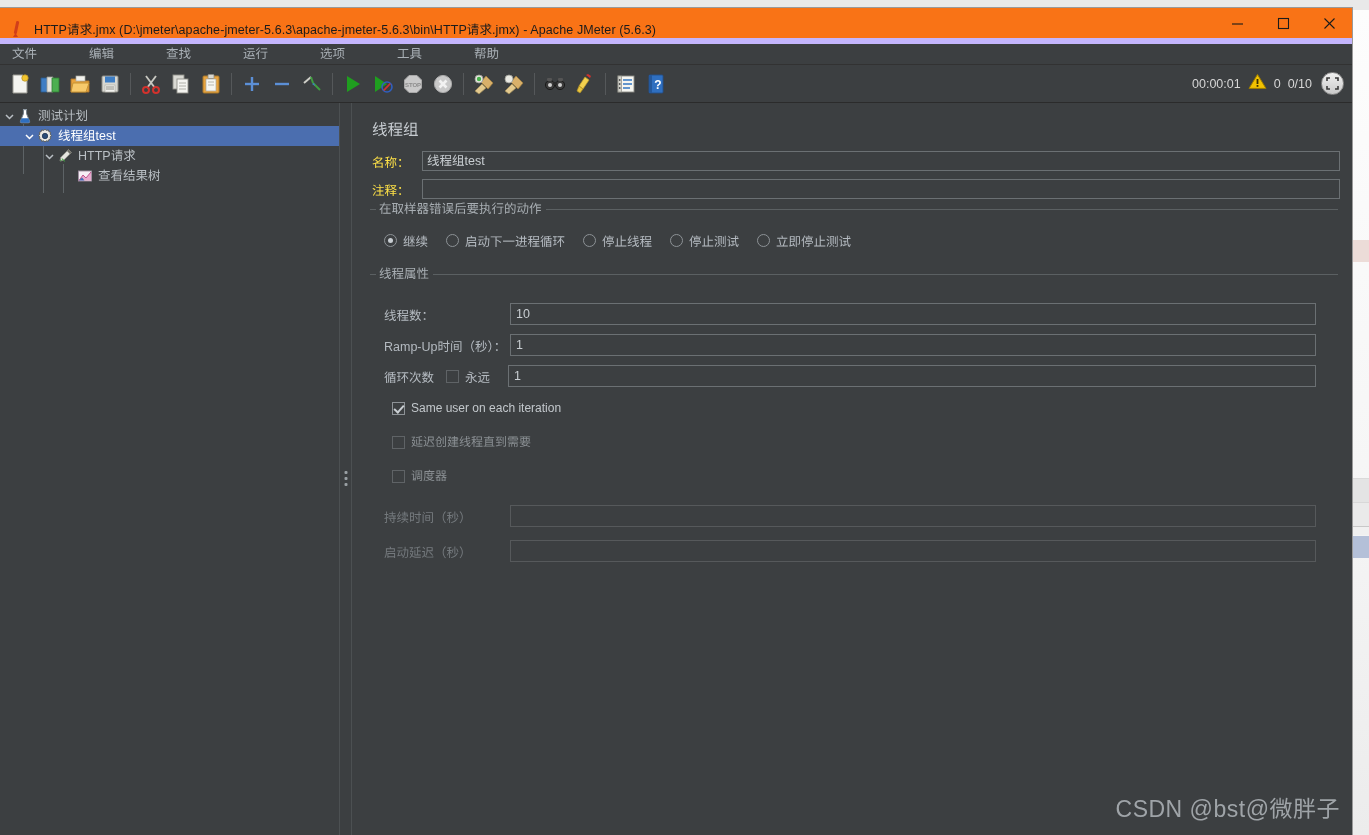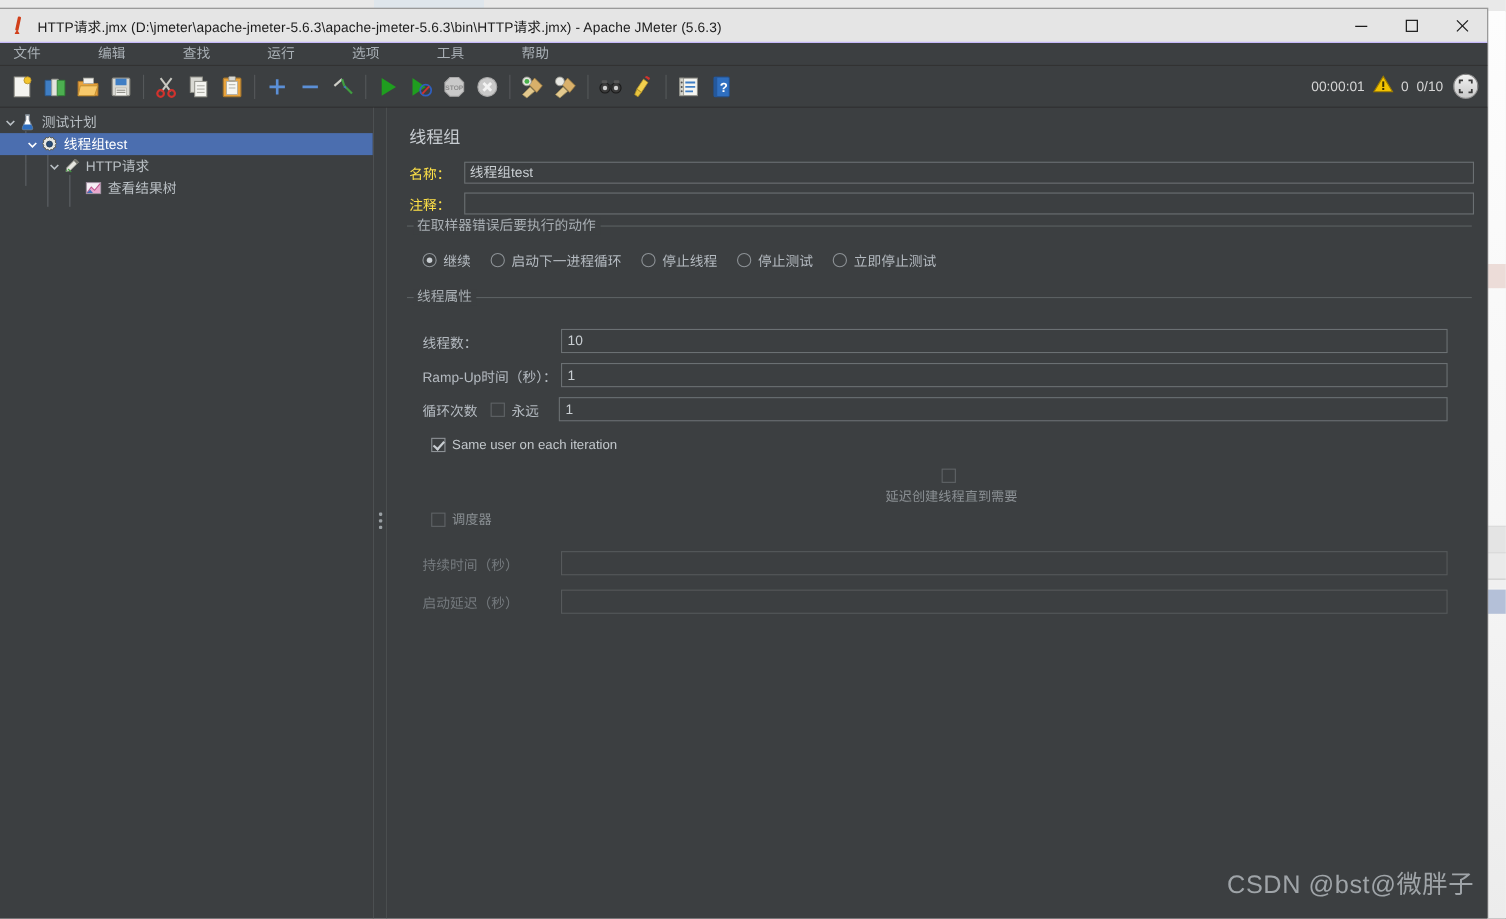--- a/index.html
+++ b/index.html
@@ -77,24 +77,24 @@
     width: 1352px;
     height: 827px;
     background: #3c3f41;
     box-shadow: 0 0 0 1px #9a9a9a;
   }
 
   
   .titlebar {
     position: relative;
     height: 30px;
-    background: #e5e5e5;
-    display: flex;
-    align-items: center;
-    border-bottom: 1px solid #c4b5fd;
+    background: #f97316;
+    display: flex;
+    align-items: flex-end;
+    border-bottom: 6px solid #c4b5fd;
   }
   .title-icon {
     width: 18px; height: 18px;
     margin-left: 8px; margin-right: 8px;
     position: relative;
     flex: none;
   }
   .title-icon::before {
     content: "";
     position: absolute;
@@ -835,21 +835,21 @@
               <span>永远</span>
             </label>
             <input class="prop-input" type="text" value="1" style="">
           </div>
 
           <div class="check-row">
             <span class="cbox checked"></span>
             <span class="cb-label">Same user on each iteration</span>
           </div>
 
-          <div class="check-row dim" style="margin-top:10px;flex-direction:column;">
+          <div class="check-row dim" style="margin-top:10px;">
             <span class="cbox dim"></span>
             <span class="cb-label">延迟创建线程直到需要</span>
           </div>
 
           <div class="check-row dim" style="margin-top:10px;">
             <span class="cbox dim"></span>
             <span class="cb-label">调度器</span>
           </div>
 
           <div class="prop-row" style="margin-top:17px;">

